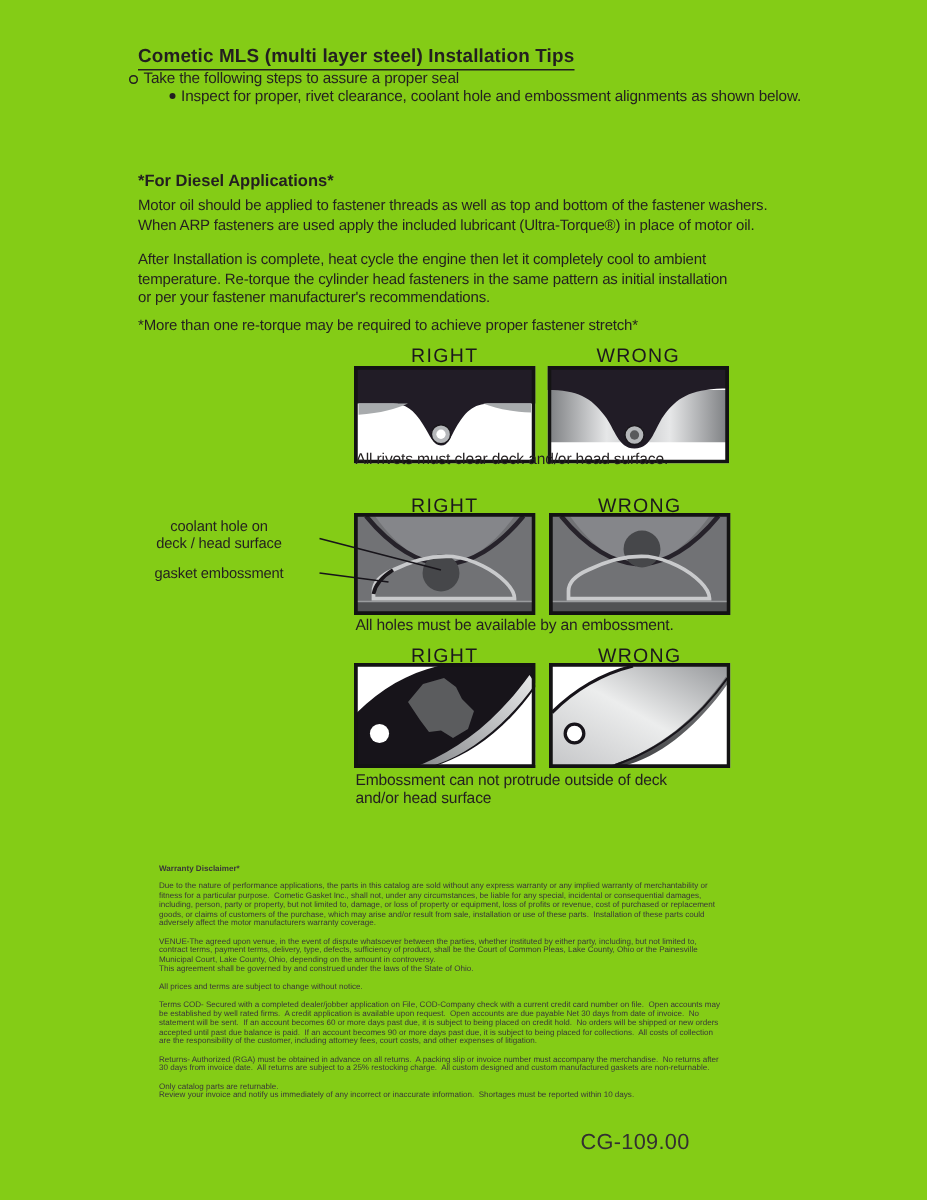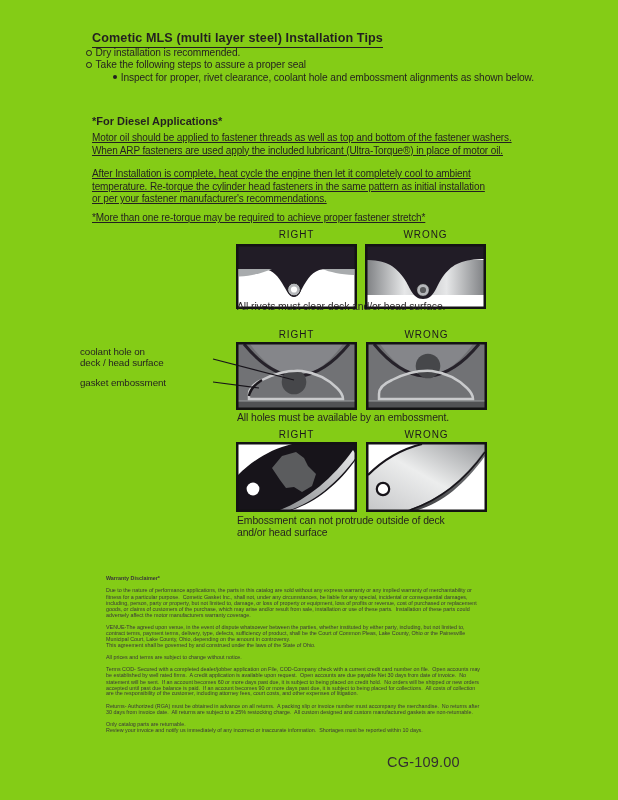--- a/index.html
+++ b/index.html
@@ -14,48 +14,44 @@
     border-bottom:1.3px solid #231f20;padding-bottom:2px;display:inline-block;
   }
   .bullets{font-size:10.2px;letter-spacing:-0.1px;}
   .brow{display:flex;align-items:flex-start;height:12.3px;white-space:pre;}
   .brow.sub{margin-left:27px;}
   .mark-o{width:3.6px;height:3.6px;border:1px solid #231f20;border-radius:50%;
     display:inline-block;margin:3px 4px 0 0;flex:none;}
   .mark-f{width:4.2px;height:4.2px;background:#231f20;border-radius:50%;
     display:inline-block;margin:3px 3.5px 0 0;flex:none;}
   .h2{font-size:11px;font-weight:bold;}
-  .para{font-size:10px;line-height:12.6px;letter-spacing:-0.12px;white-space:pre;text-decoration:underline;}
-  .dlabel{font-size:10px;letter-spacing:0.9px;width:121px;text-align:center;color:#1c181d;}
+  .para{font-size:10px;line-height:12.6px;letter-spacing:-0.12px;white-space:pre;}
+  .dlabel{font-size:13px;letter-spacing:0.9px;width:121px;text-align:center;color:#1c181d;}
   .dcap{font-size:10.4px;letter-spacing:-0.1px;white-space:pre;line-height:12px;}
-  .sidelabel{font-size:9.8px;line-height:11px;width:132px;text-align:left;white-space:pre;letter-spacing:-0.1px;}
+  .sidelabel{font-size:9.8px;line-height:11px;width:132px;text-align:center;white-space:pre;letter-spacing:-0.1px;}
   .dbox{line-height:0;}
   .warranty{width:405px;}
   .winner{width:650px;transform:scale(0.625);transform-origin:0 0;
     font-size:8.6px;line-height:9.7px;letter-spacing:0;color:#3a3739;}
   .winner p{margin:0 0 9.7px 0;white-space:pre;}
   .winner .whead{font-weight:bold;margin:0 0 9.7px 0;}
   .footer-code{font-size:14.5px;letter-spacing:0.2px;color:#332f31;}
   svg{display:block;}
   .overlay{pointer-events:none;z-index:5;}
 </style>
 </head>
 <body>
 
 <div class="page">
 
   <div class="abs" style="left:92px;top:28px;">
     <span class="title">Cometic MLS (multi layer steel) Installation Tips</span>
   </div>
 
   <div class="abs bullets" style="left:86px;top:47px;">
-    <div class="brow">
-      <span class="mark-o"></span>
-      <span>Dry installation is recommended.</span>
-    </div>
     <div class="brow">
       <span class="mark-o"></span>
       <span>Take the following steps to assure a proper seal</span>
     </div>
     <div class="brow sub">
       <span class="mark-f"></span>
       <span>Inspect for proper, rivet clearance, coolant hole and embossment alignments as shown below.</span>
     </div>
   </div>
 

